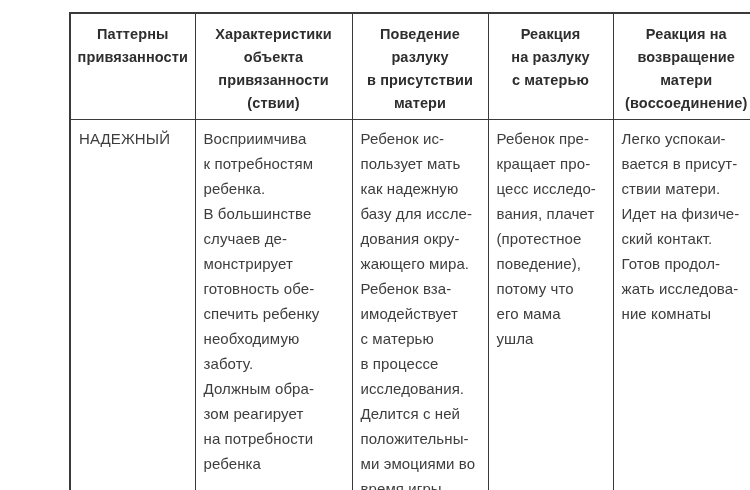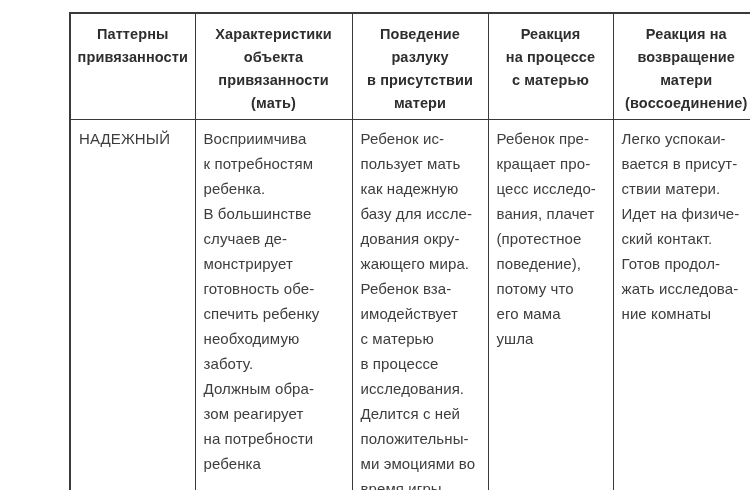--- a/index.html
+++ b/index.html
@@ -75,27 +75,27 @@
         <col class="c4">
         <col class="c5">
     </colgroup>
     <thead>
       <tr>
         <th>Паттерны
 привязанности</th>
         <th>Характеристики
 объекта
 привязанности
-(мать)</th>
+(ствии)</th>
         <th>Поведение
 разлуку
 в присутствии
 матери</th>
         <th>Реакция
-на процессе
+на разлуку
 с матерью</th>
         <th>Реакция на
 возвращение
 матери
 (воссоединение)</th>
       </tr>
     </thead>
     <tbody>
       <tr>
         <td>НАДЕЖНЫЙ</td>

